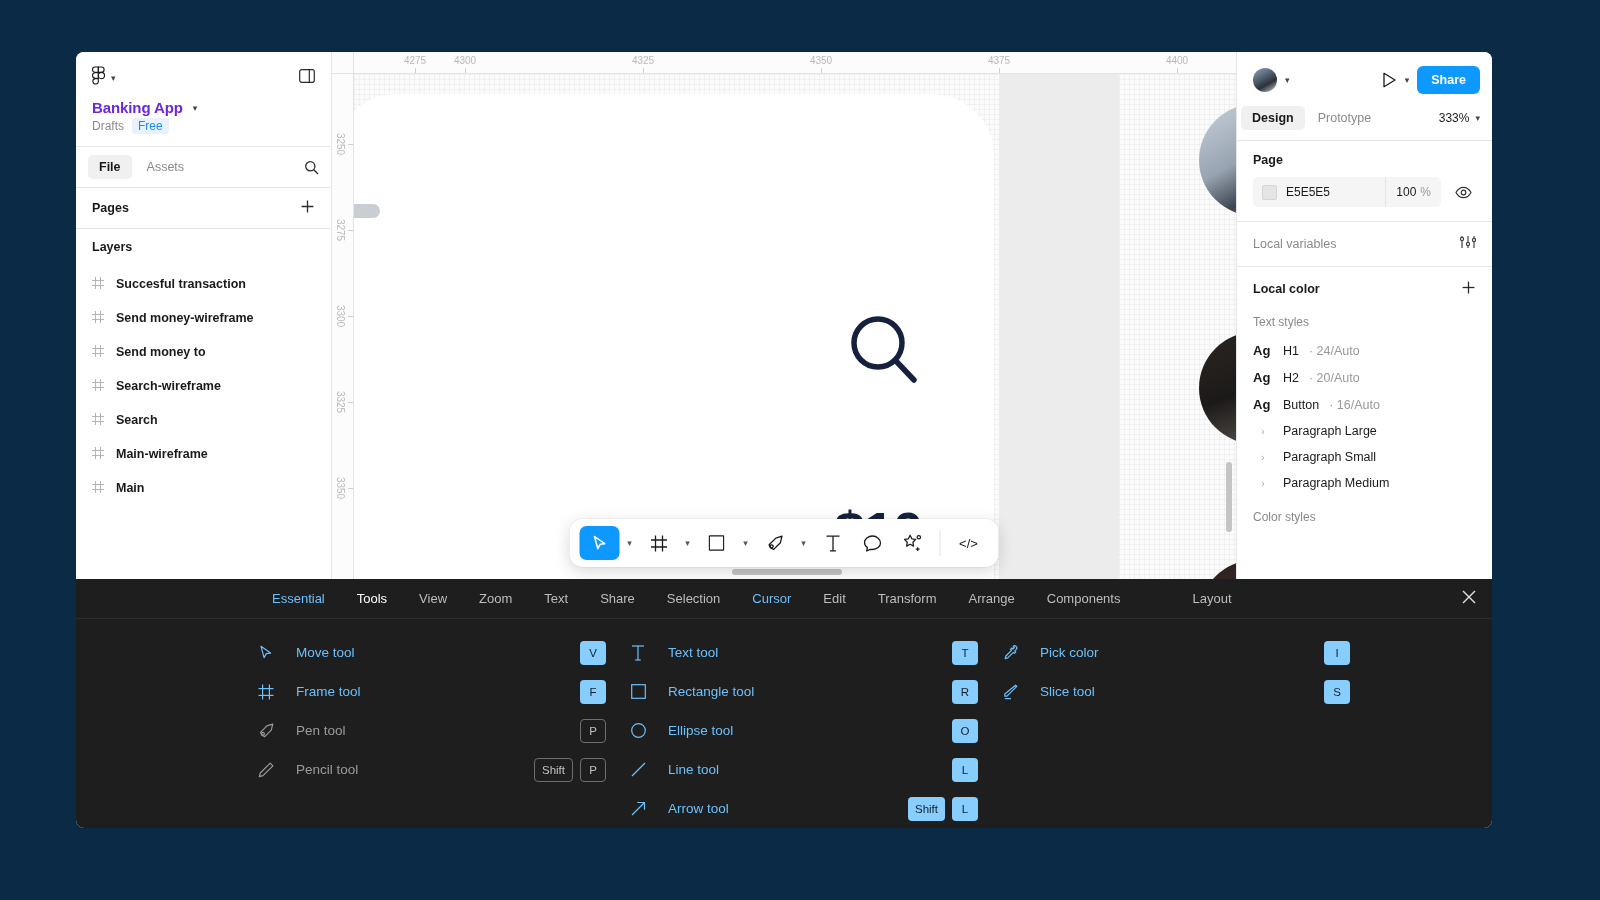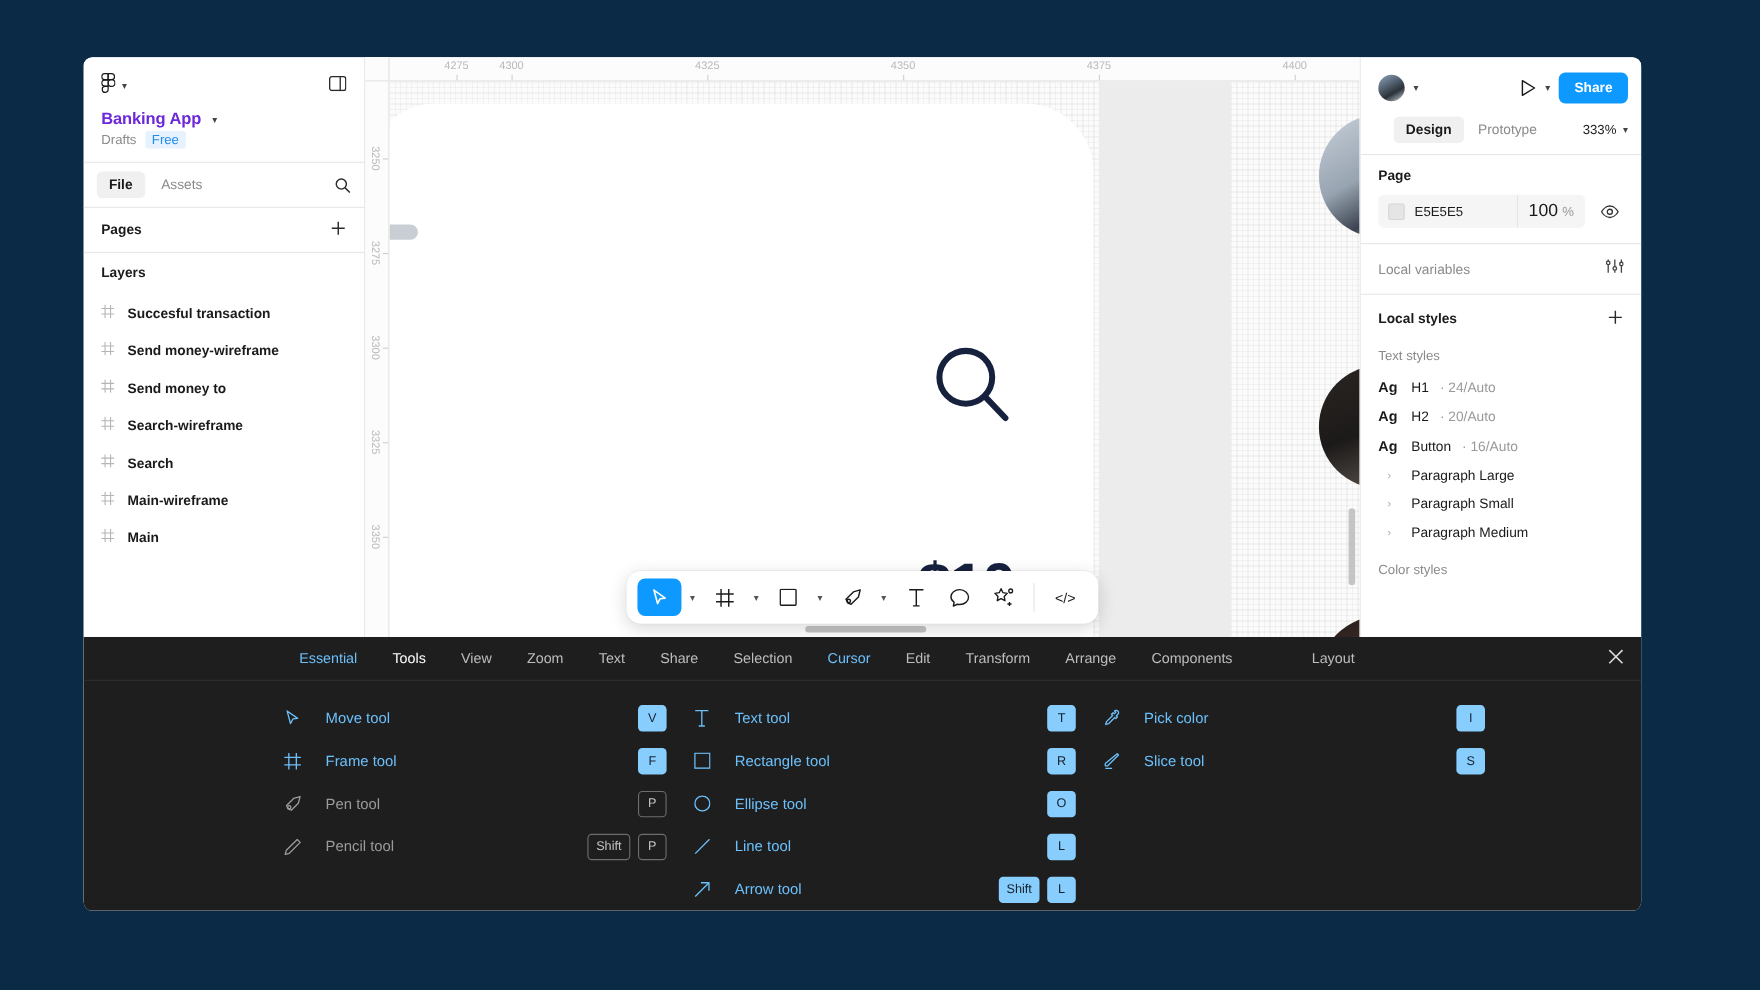--- a/index.html
+++ b/index.html
@@ -117,31 +117,31 @@
   .right-panel {
     width: 256px; flex: 0 0 256px; background: #fff;
     border-left: 1px solid #e6e6e6; display: flex; flex-direction: column;
   }
   .rp-top { display: flex; align-items: center; padding: 14px 12px 10px 16px; gap: 8px; }
   .avatar-sm { width: 24px; height: 24px; border-radius: 50%;
                background: linear-gradient(150deg,#8fa5bb 0%,#51606f 40%,#2b3138 65%,#cfd6dd 100%); }
   .play-ic { margin-left: auto; cursor: pointer; color: #222; display:flex; }
   .share-btn { background: #0d99ff; color: #fff; border-radius: 6px; font-size: 12.5px;
                font-weight: 600; padding: 7px 14px; cursor: pointer; }
-  .rp-tabs { display: flex; padding: 2px 12px 10px 30px; gap: 2px; }
+  .rp-tabs { display: flex; padding: 2px 12px 10px 4px; gap: 2px; }
   .zoom-val { margin-left: auto; display: flex; align-items: center; gap: 6px; font-size: 12px; color: #1a1a1a; cursor: pointer; }
   .rp-sep { height: 1px; background: #e6e6e6; }
   .rp-block { padding: 12px 16px 14px 16px; }
   .rp-label { font-size: 12.5px; font-weight: 700; color: #1a1a1a; margin-bottom: 10px; }
   .color-row { display: flex; align-items: center; gap: 4px; }
   .color-field { flex: 1; display: flex; align-items: center; background: #f5f5f5; border-radius: 5px; height: 30px; overflow: hidden; }
   .swatch { width: 15px; height: 15px; background: #e5e5e5; border: 1px solid #d5d5d5; border-radius: 2px; margin: 0 9px; }
   .hexval { font-size: 12px; color: #1a1a1a; flex: 1; }
   .opacity-box { display: flex; align-items: center; gap: 4px; border-left: 1px solid #e5e5e5; padding: 0 10px; height: 30px; }
-  .op-num { font-size: 16px; color: #1a1a1a; }
+  .op-num { font-size: 12px; color: #1a1a1a; }
   .op-pct { font-size: 12px; color: #999; }
   .eye-ic { padding: 0 4px 0 10px; cursor: pointer; color: #333; display:flex; }
   .rp-row-head { display: flex; align-items: center; justify-content: space-between; padding: 13px 16px; }
   .rp-muted { font-size: 12.5px; color: #8a8a8a; }
   .style-group-title { font-size: 12px; color: #8a8a8a; padding: 4px 16px 8px 16px; }
   .style-item { display: flex; align-items: center; gap: 10px; padding: 6px 16px; cursor: pointer; }
   .ag { font-size: 13px; font-weight: 700; color: #1a1a1a; width: 20px; }
   .style-name { font-size: 12.5px; color: #1a1a1a; }
   .style-desc { font-size: 12.5px; color: #999; }
   .caret-r { width: 20px; color: #aaa; font-size: 10px; display:flex; justify-content:center;}
@@ -483,21 +483,21 @@
               <circle cx="2" cy="4" r="1.6" fill="#fff"></circle>
               <circle cx="8" cy="9" r="1.6" fill="#fff"></circle>
               <circle cx="14" cy="5" r="1.6" fill="#fff"></circle>
             </svg>
         </div>
       </div>
 
       <div class="rp-sep"></div>
 
       <div class="rp-row-head">
-        <div class="section-title">Local styles</div>
+        <div class="section-title">Local color</div>
         <div class="plus-ic">
           <svg width="15" height="15" viewBox="0 0 15 15" fill="none" stroke="#2a2a2a" stroke-width="1.3">
               <line x1="7.5" y1="1.6" x2="7.5" y2="13.4"></line>
               <line x1="1.6" y1="7.5" x2="13.4" y2="7.5"></line>
             </svg>
         </div>
       </div>
 
       <div class="style-group-title">Text styles</div>
 

